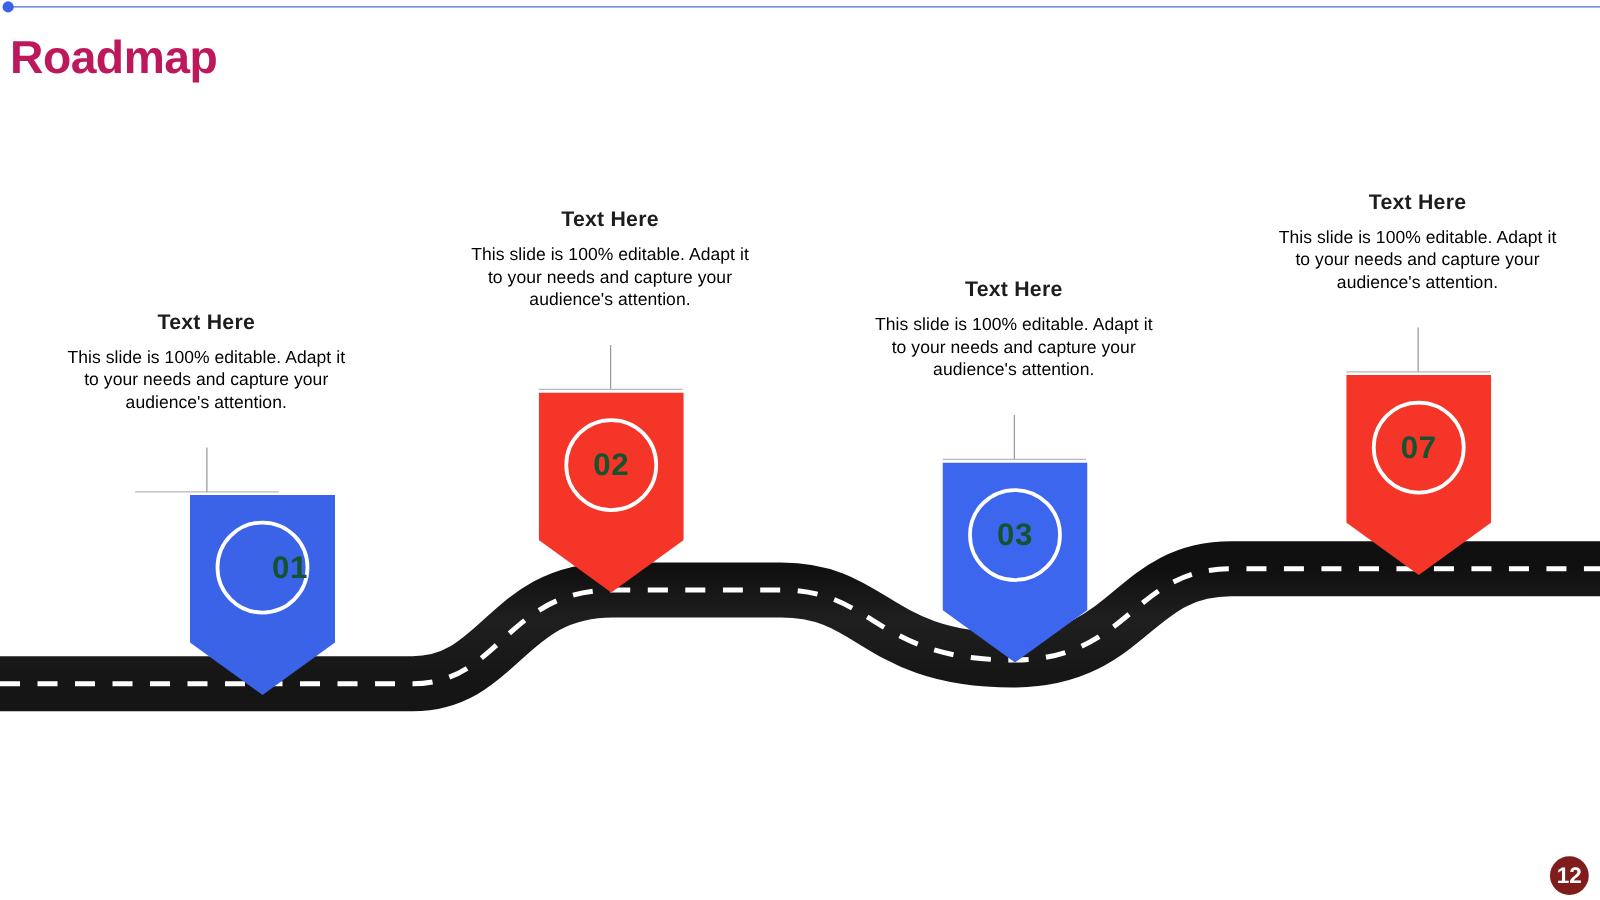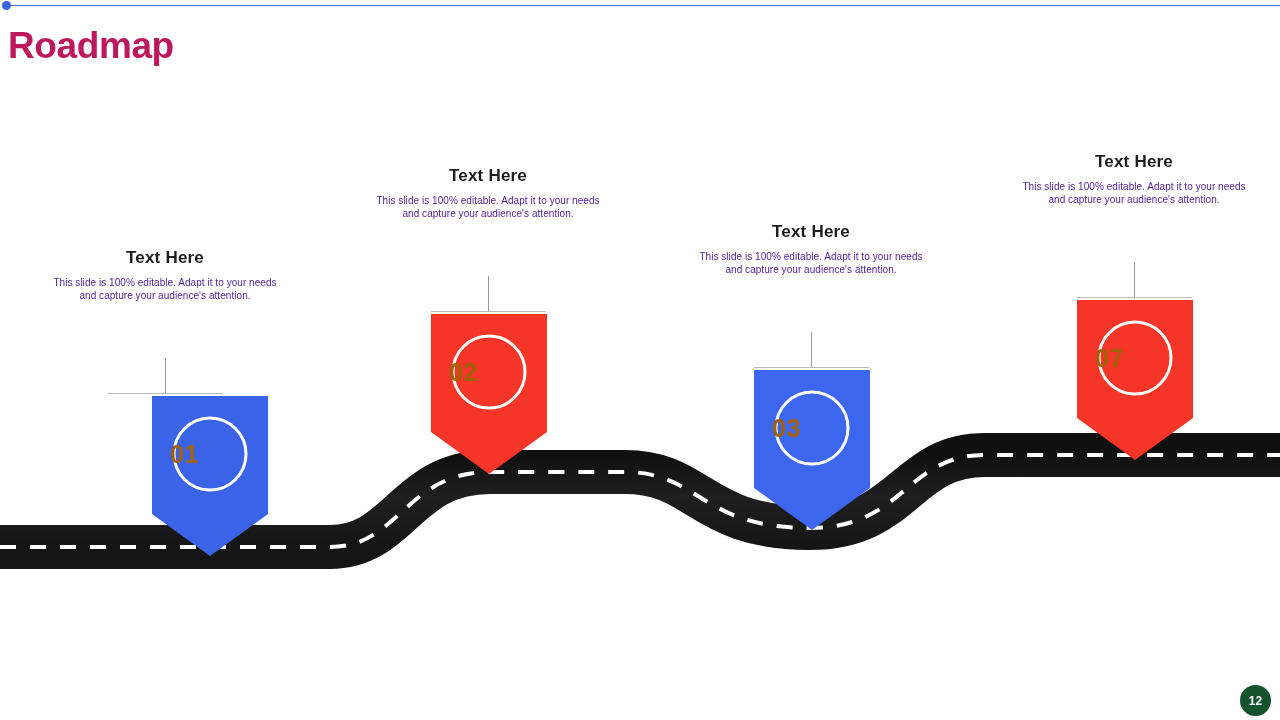--- a/index.html
+++ b/index.html
@@ -68,22 +68,22 @@
   }
   .ms-title {
     font-size: 17px;
     font-weight: bold;
     color: #1d1d1d;
     letter-spacing: 0.2px;
     margin: 0 0 8px 0;
     line-height: 1.15;
   }
   .ms-body {
-    font-size: 10px;
-    color: #4c1d95;
+    font-size: 14px;
+    color: #000000;
     line-height: 1.3;
     margin: 0;
     letter-spacing: 0.05px;
   }
 
   
   .conn-v {
     position: absolute;
     width: 1px;
     background: #9a9a9a;
@@ -97,39 +97,38 @@
   
   .pennant-wrap {
     position: absolute;
   }
   .pennant-svg {
     display: block;
   }
   .pennant-num {
     position: absolute;
     width: 100%;
-    text-align: left;
-    color: #a16207;
+    text-align: center;
+    color: #14532d;
     font-size: 25px;
     font-weight: bold;
     letter-spacing: 0.5px;
-    margin-left: 18px;
   }
 
   
   .page-badge {
     position: absolute;
     right: 9px;
     bottom: 4px;
     width: 31px;
     height: 31px;
     border-radius: 50%;
-    background: #14532d;
+    background: #7f1d1d;
     color: #ffffff;
-    font-size: 12px;
+    font-size: 18px;
     font-weight: bold;
     display: flex;
     align-items: center;
     justify-content: center;
   }
 </style>
 </head>
 <body>
 
 <div class="top-rule"></div>

